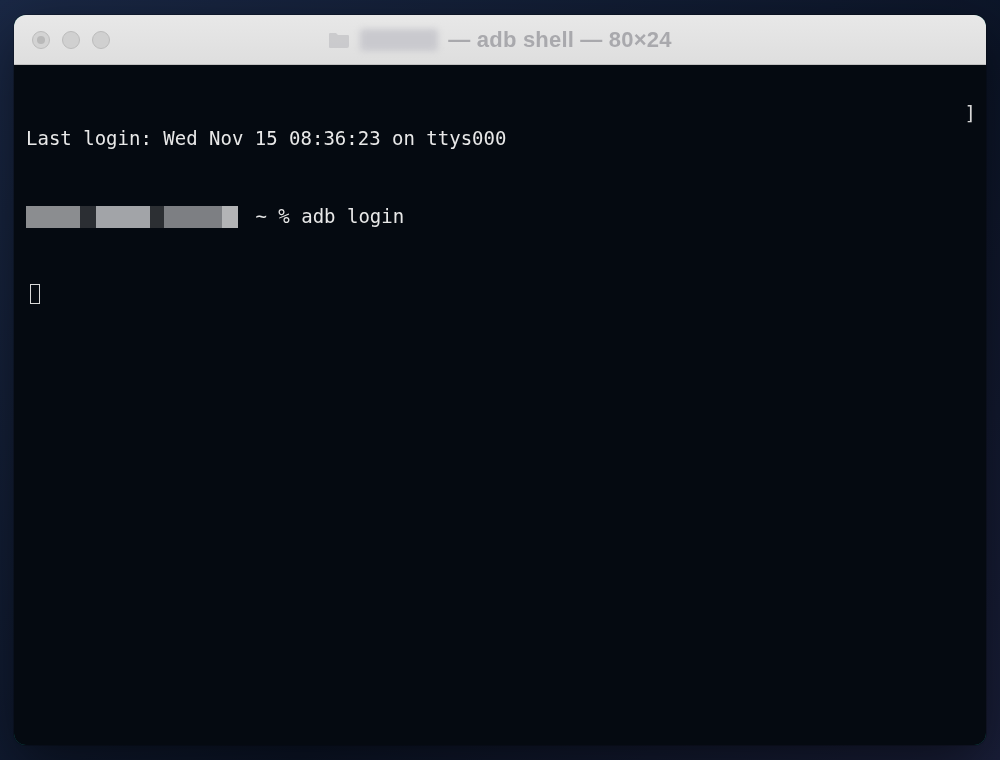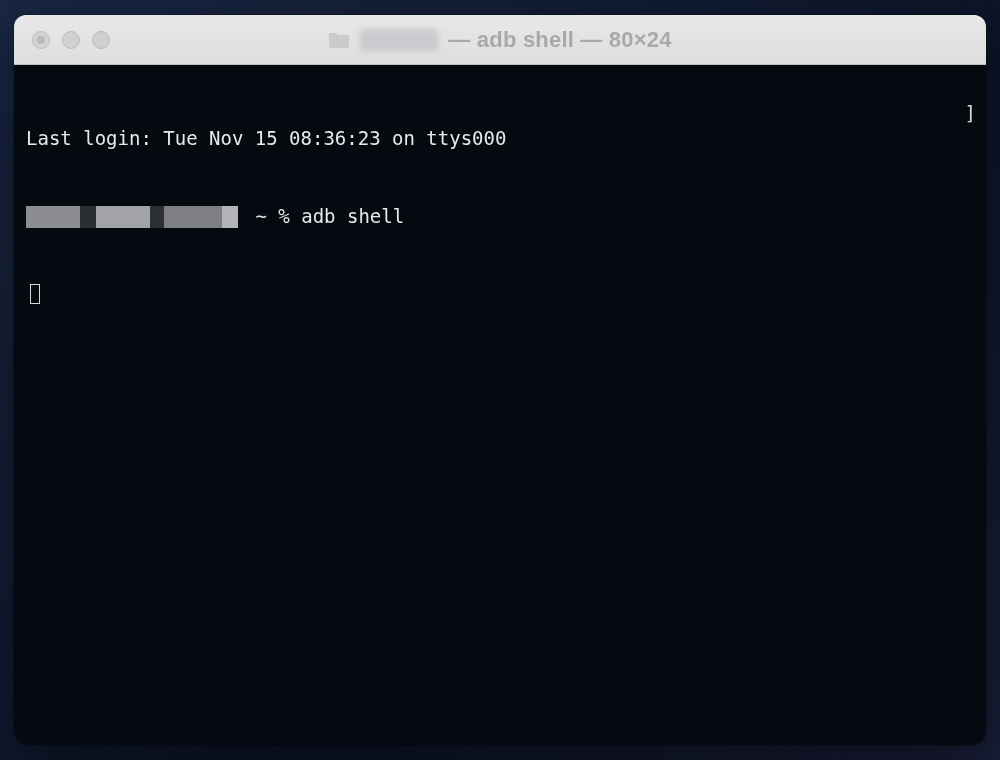--- a/index.html
+++ b/index.html
@@ -88,18 +88,18 @@
         <svg width="22" height="18" viewBox="0 0 22 18">
             <path d="M2 2h6l2 2h10a1 1 0 0 1 1 1v10a2 2 0 0 1-2 2H2a1 1 0 0 1-1-1V3a1 1 0 0 1 1-1z" fill="#b8b8bc"></path>
           </svg>
       </span>
       <span class="blur-pill"></span>
       <span class="title-text">— adb shell — 80×24</span>
     </div>
   </div>
 
   <div class="terminal">
-    <div class="line"><span>Last login: Tue Nov 15 08:36:23 on ttys000</span></div>
-    <div class="line"><span class="pixelblur"><span class="pb1"></span><span class="pb2"></span><span class="pb3"></span><span class="pb4"></span><span class="pb5"></span><span class="pb6"></span></span><span> ~ % </span><span>adb shell</span></div>
+    <div class="line"><span>Last login: Wed Nov 15 08:36:23 on ttys000</span></div>
+    <div class="line"><span class="pixelblur"><span class="pb1"></span><span class="pb2"></span><span class="pb3"></span><span class="pb4"></span><span class="pb5"></span><span class="pb6"></span></span><span> ~ % </span><span>adb login</span></div>
     <div class="line"><span class="cursor"></span></div>
     <span class="rbrkt">]</span>
   </div>
 </div>
 
 </body></html>

